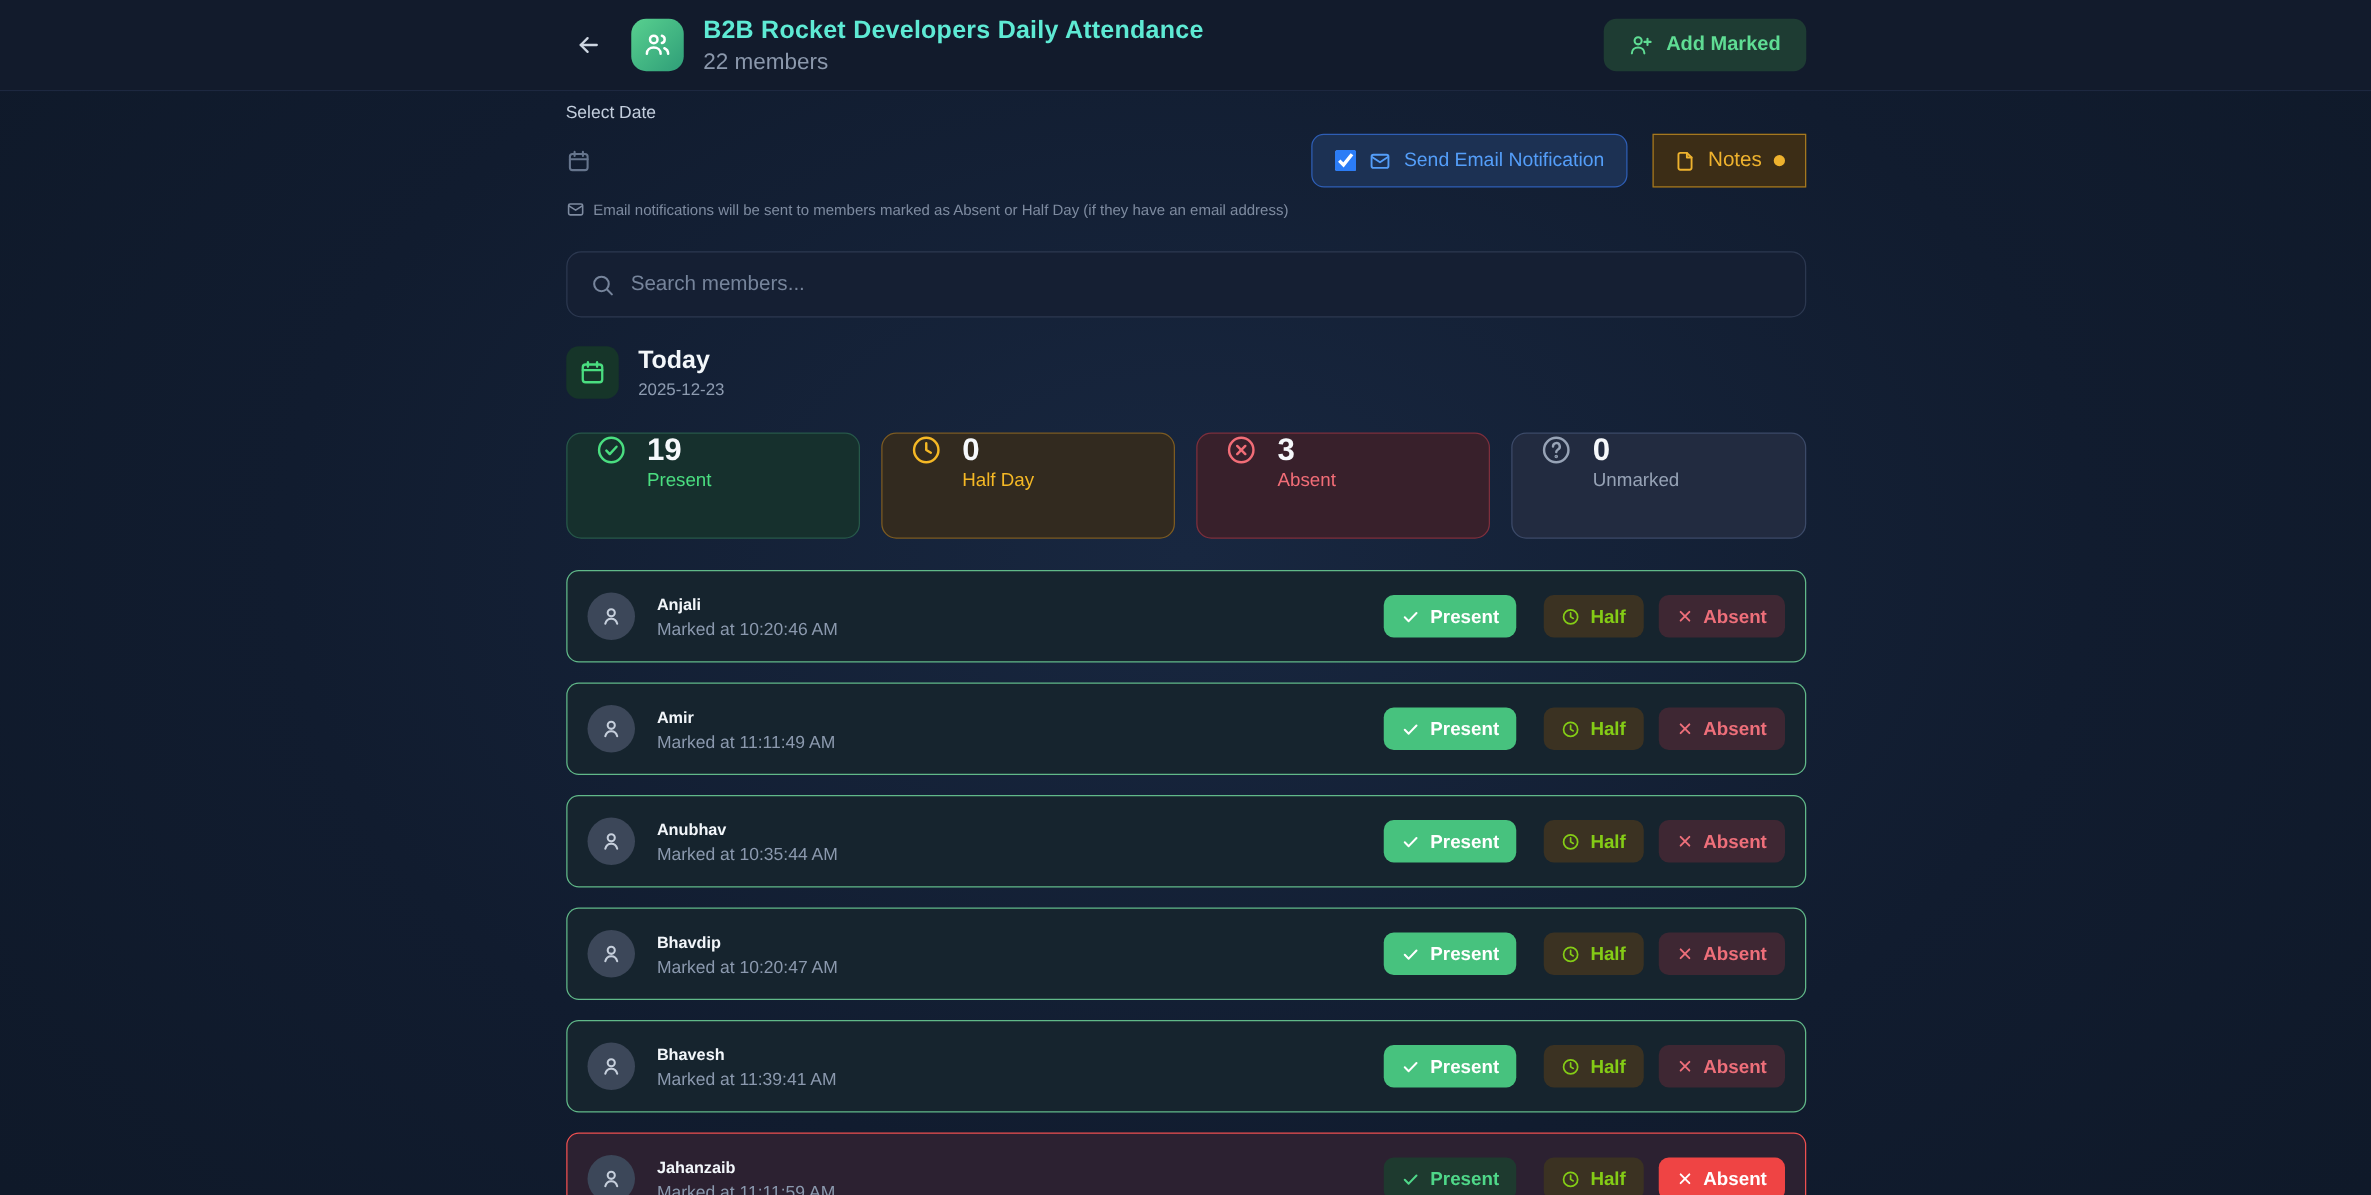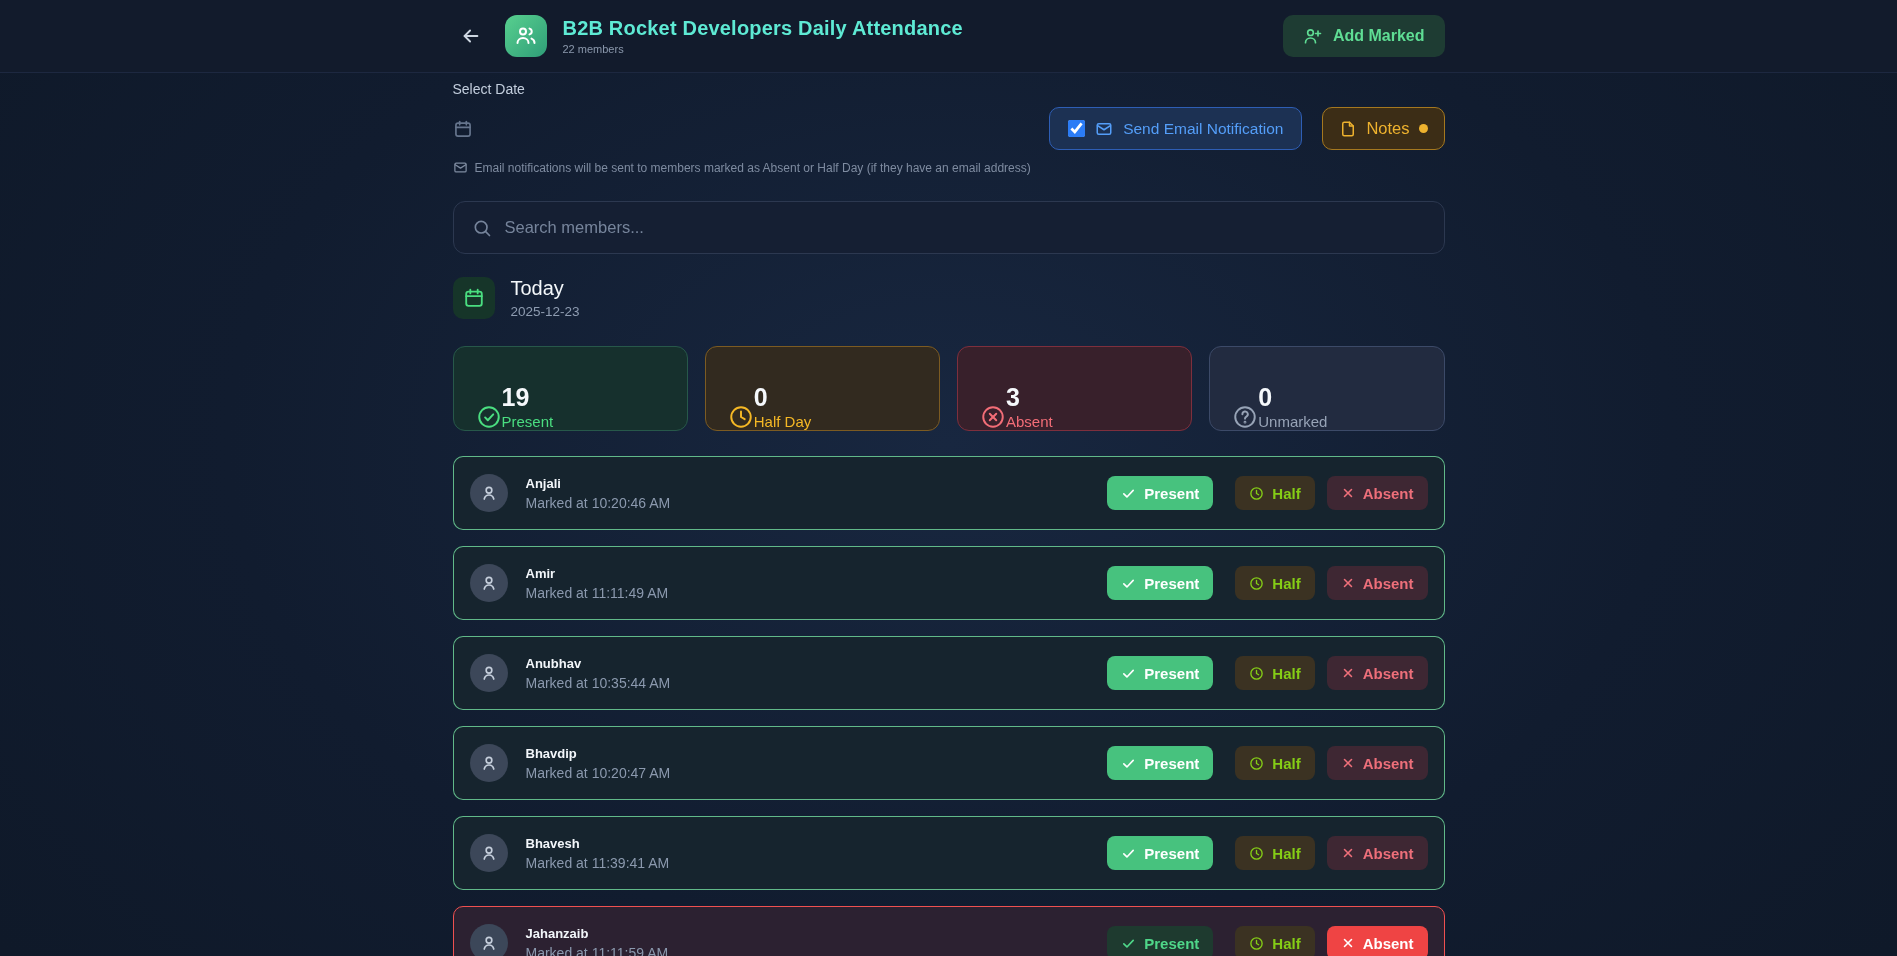--- a/index.html
+++ b/index.html
@@ -22,21 +22,21 @@
     display:flex; align-items:center; justify-content:center; cursor:pointer; border-radius:8px;
     flex:0 0 auto;
   }
   .group-avatar {
     width:42px; height:42px; border-radius:12px; flex:0 0 auto;
     background:linear-gradient(135deg,#58d08f 0%,#2f9e78 100%);
     display:flex; align-items:center; justify-content:center; color:#fff;
   }
   .title-block { display:flex; flex-direction:column; gap:3px; }
   .page-title { font-size:20px; font-weight:700; color:#5eead4; letter-spacing:.2px; }
-  .member-count { font-size:11px; color:#8b98ac; }
+  .member-count { font-size:18px; color:#8b98ac; }
   .hspacer { flex:1; }
   .add-member-btn {
     height:42px; padding:0 20px; border:none; border-radius:10px; cursor:pointer;
     background:#1e3c33; color:#5fdd94; font-family:inherit;
     font-size:16px; font-weight:600; display:flex; align-items:center; gap:10px;
   }
 
   
   .main {
     height:883px; overflow:hidden; padding-top:6px;
@@ -56,21 +56,21 @@
 
   .btn-group { display:flex; align-items:center; gap:20px;margin-left:36px; }
   .email-btn {
     height:43px; padding:0 18px; border-radius:10px; cursor:pointer;
     background:#1c3153; border:1px solid #2e5eb5; color:#549ef9;
     display:flex; align-items:center; gap:10px; font-family:inherit;
     font-size:15.5px; font-weight:500;
   }
   .email-btn input[type=checkbox]{ width:17px; height:17px; accent-color:#2b7cf6; cursor:pointer; }
   .notes-btn {
-    height:43px; padding:0 16px; border-radius:10px; cursor:pointer;
+    height:43px; padding:0 16px; border-radius:0; cursor:pointer;
     background:#3c2d16; border:1.5px solid #a5781f; color:#eeb22e;
     display:flex; align-items:center; gap:9px; font-family:inherit;
     font-size:16.5px; font-weight:500;
   }
   .dot { width:9px; height:9px; border-radius:50%; background:#eeb22e; }
 
   .email-note { margin-top:10px; display:flex; align-items:center; gap:7px; color:#7e8ba0; font-size:12px; }
 
   .search-bar {
     margin-top:26px; height:53px; border-radius:12px;
@@ -83,28 +83,28 @@
   }
   .search-bar input::placeholder { color:#76849b; }
   .search-icon { color:#76849b; display:flex; }
 
   .day-head { margin-top:23px; display:flex; align-items:center; gap:16px; }
   .day-icon {
     width:42px; height:42px; border-radius:10px; background:#163529;
     display:flex; align-items:center; justify-content:center; color:var(--green,#4ade80);
   }
   .day-texts { display:flex; flex-direction:column; gap:4px; }
-  .day-title { font-size:20px; font-weight:400; color:#f3f7fa; }
+  .day-title { font-size:20px; font-weight:700; color:#f3f7fa; }
   .day-date { font-size:13.5px; color:#8e9cb1; }
 
   
   .stats-row { margin-top:27px; display:grid; grid-template-columns:repeat(4,1fr); gap:17px; }
   .stat-card {
     height:85px; border-radius:12px; border:1.5px solid transparent;
-    display:flex; align-items:flex-end; padding:0 22px;
+    display:flex; align-items:flex-start; gap:16px; padding:0 22px;
   }
   .stat-icon { display:flex; flex:0 0 auto; }
   .stat-texts { display:flex; flex-direction:column; gap:3px; }
   .stat-value { font-size:25px; font-weight:700; color:#f5f8fb; line-height:1.05; }
   .stat-label { font-size:15px; font-weight:500; }
   .stat-present  { background:#16302d; border-color:#27584a; }
   .stat-present  .stat-icon, .stat-present .stat-label { color:var(--green,#4ade80); }
   .stat-half     { background:#322a1f; border-color:#7c5b22; }
   .stat-half     .stat-icon, .stat-half .stat-label { color:var(--amber,#f5b825); }
   .stat-absent   { background:#38202b; border-color:#7e2f3d; }

